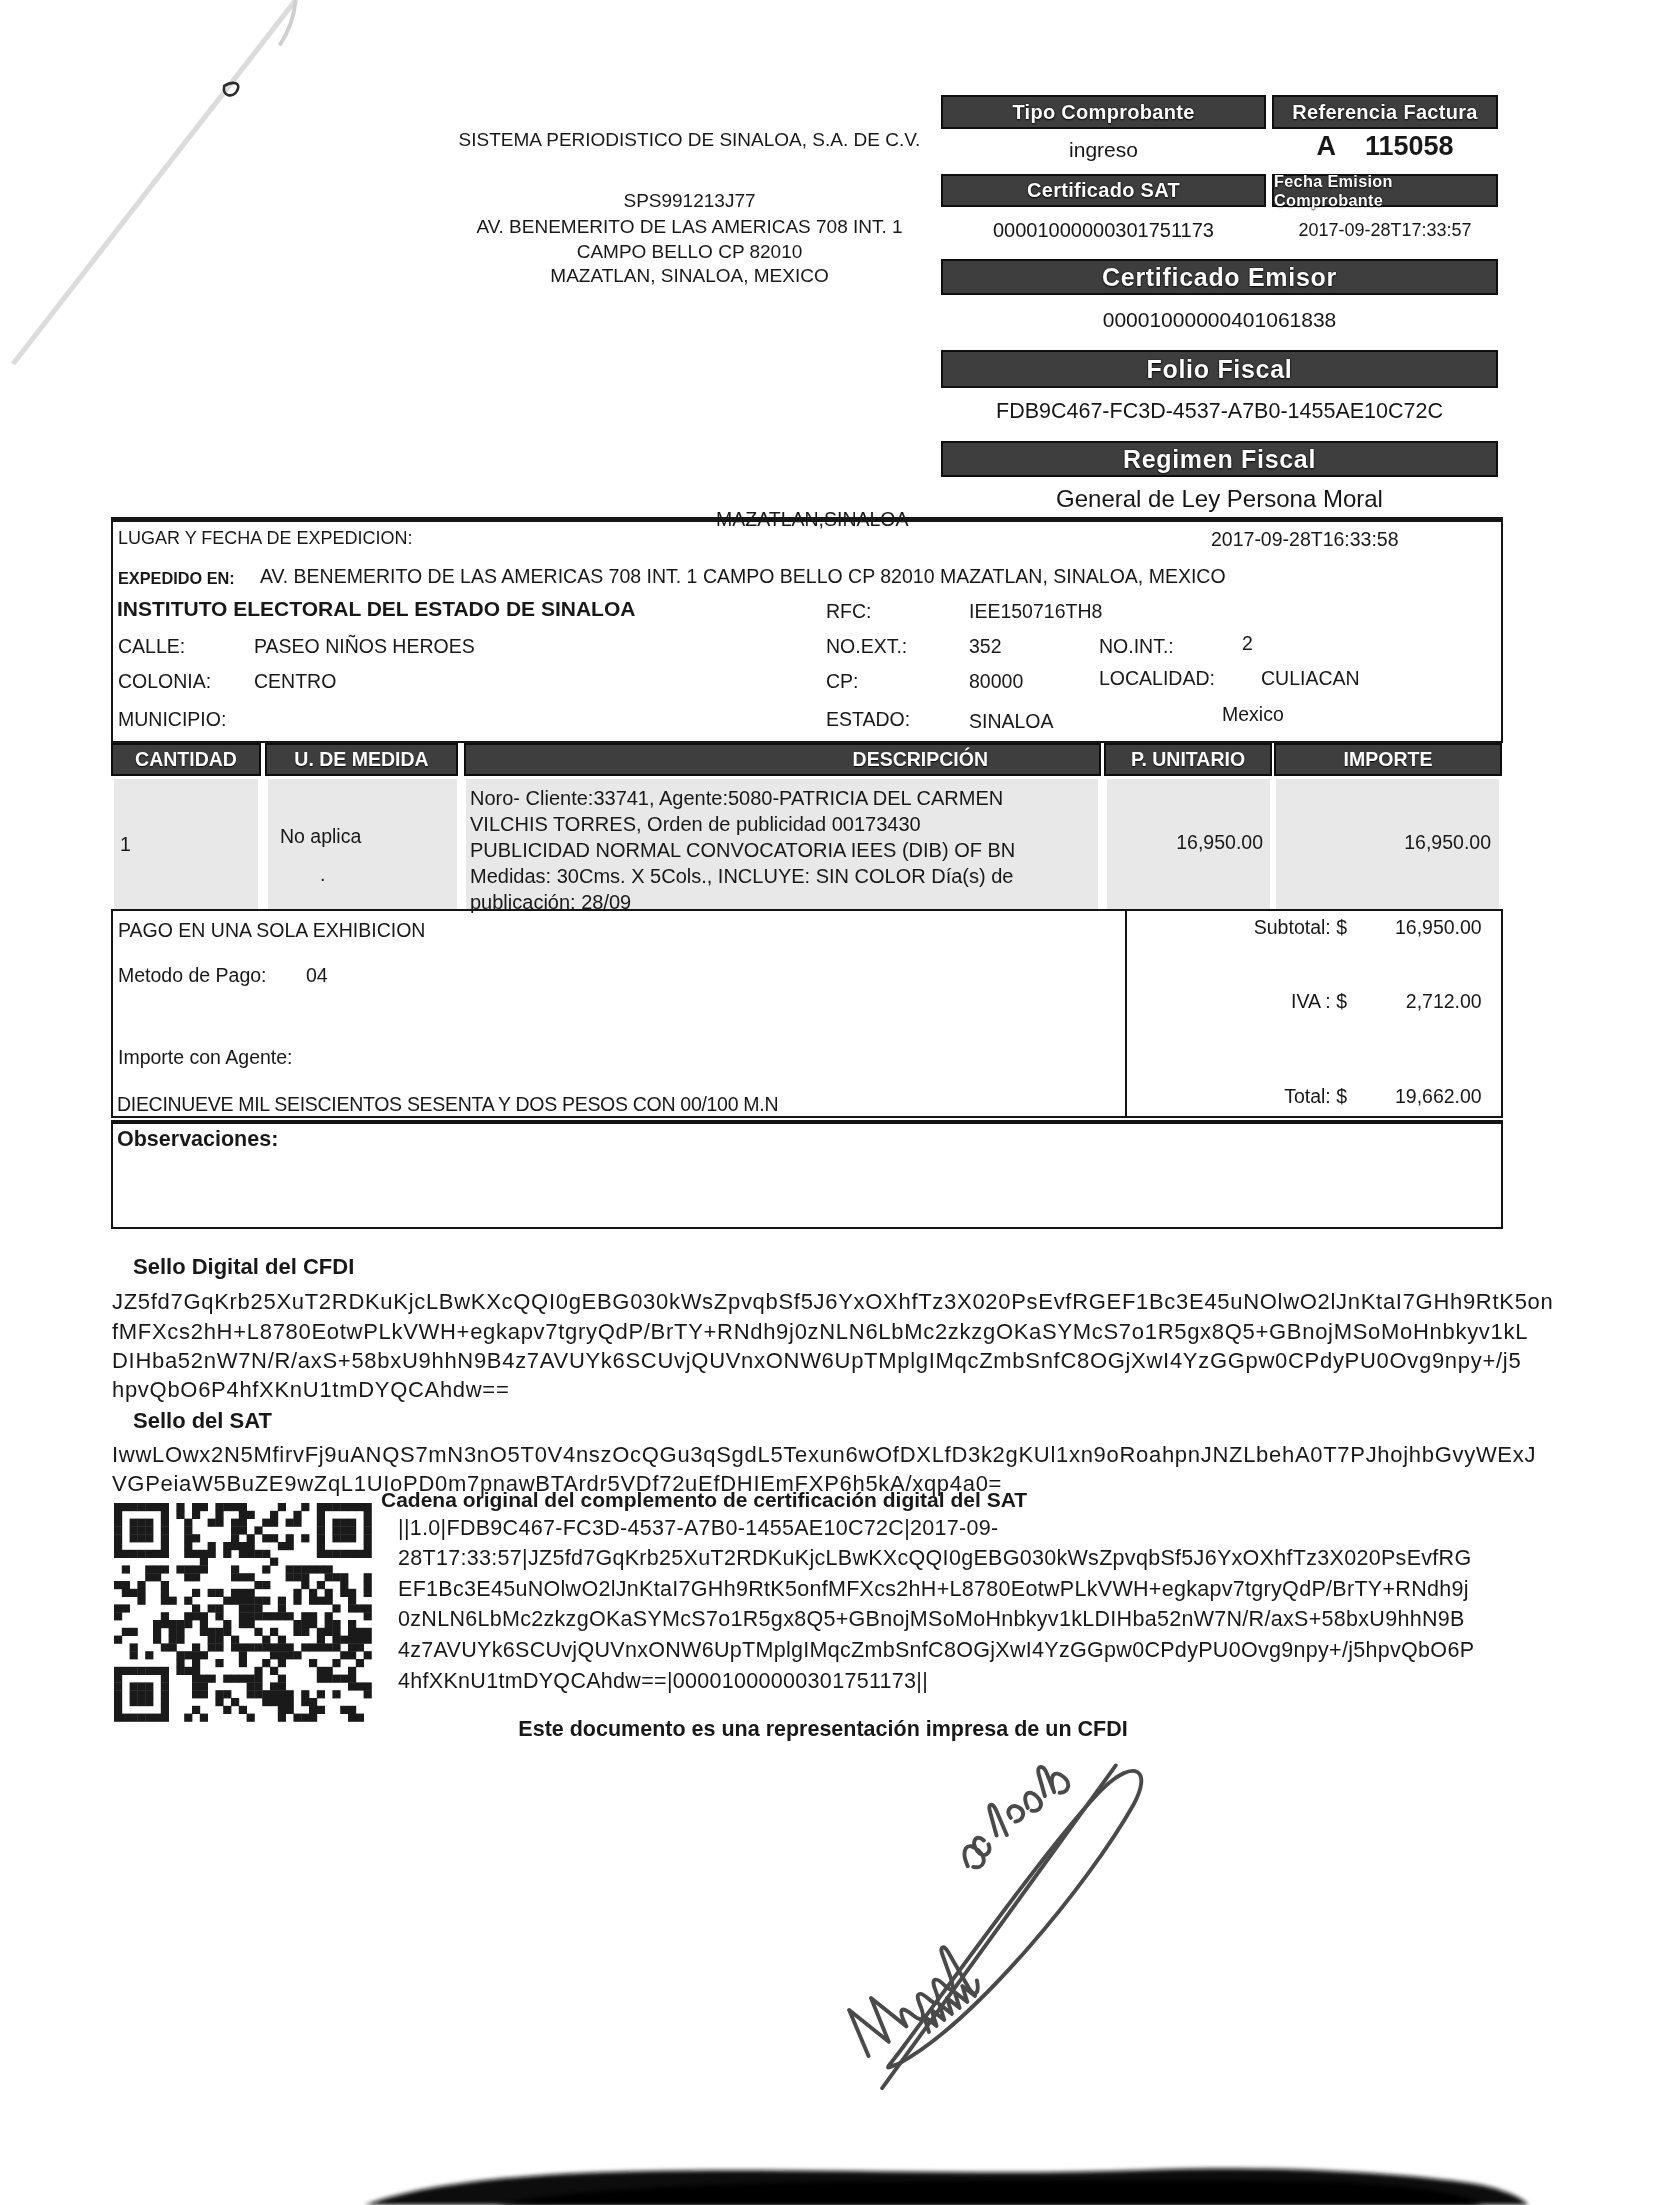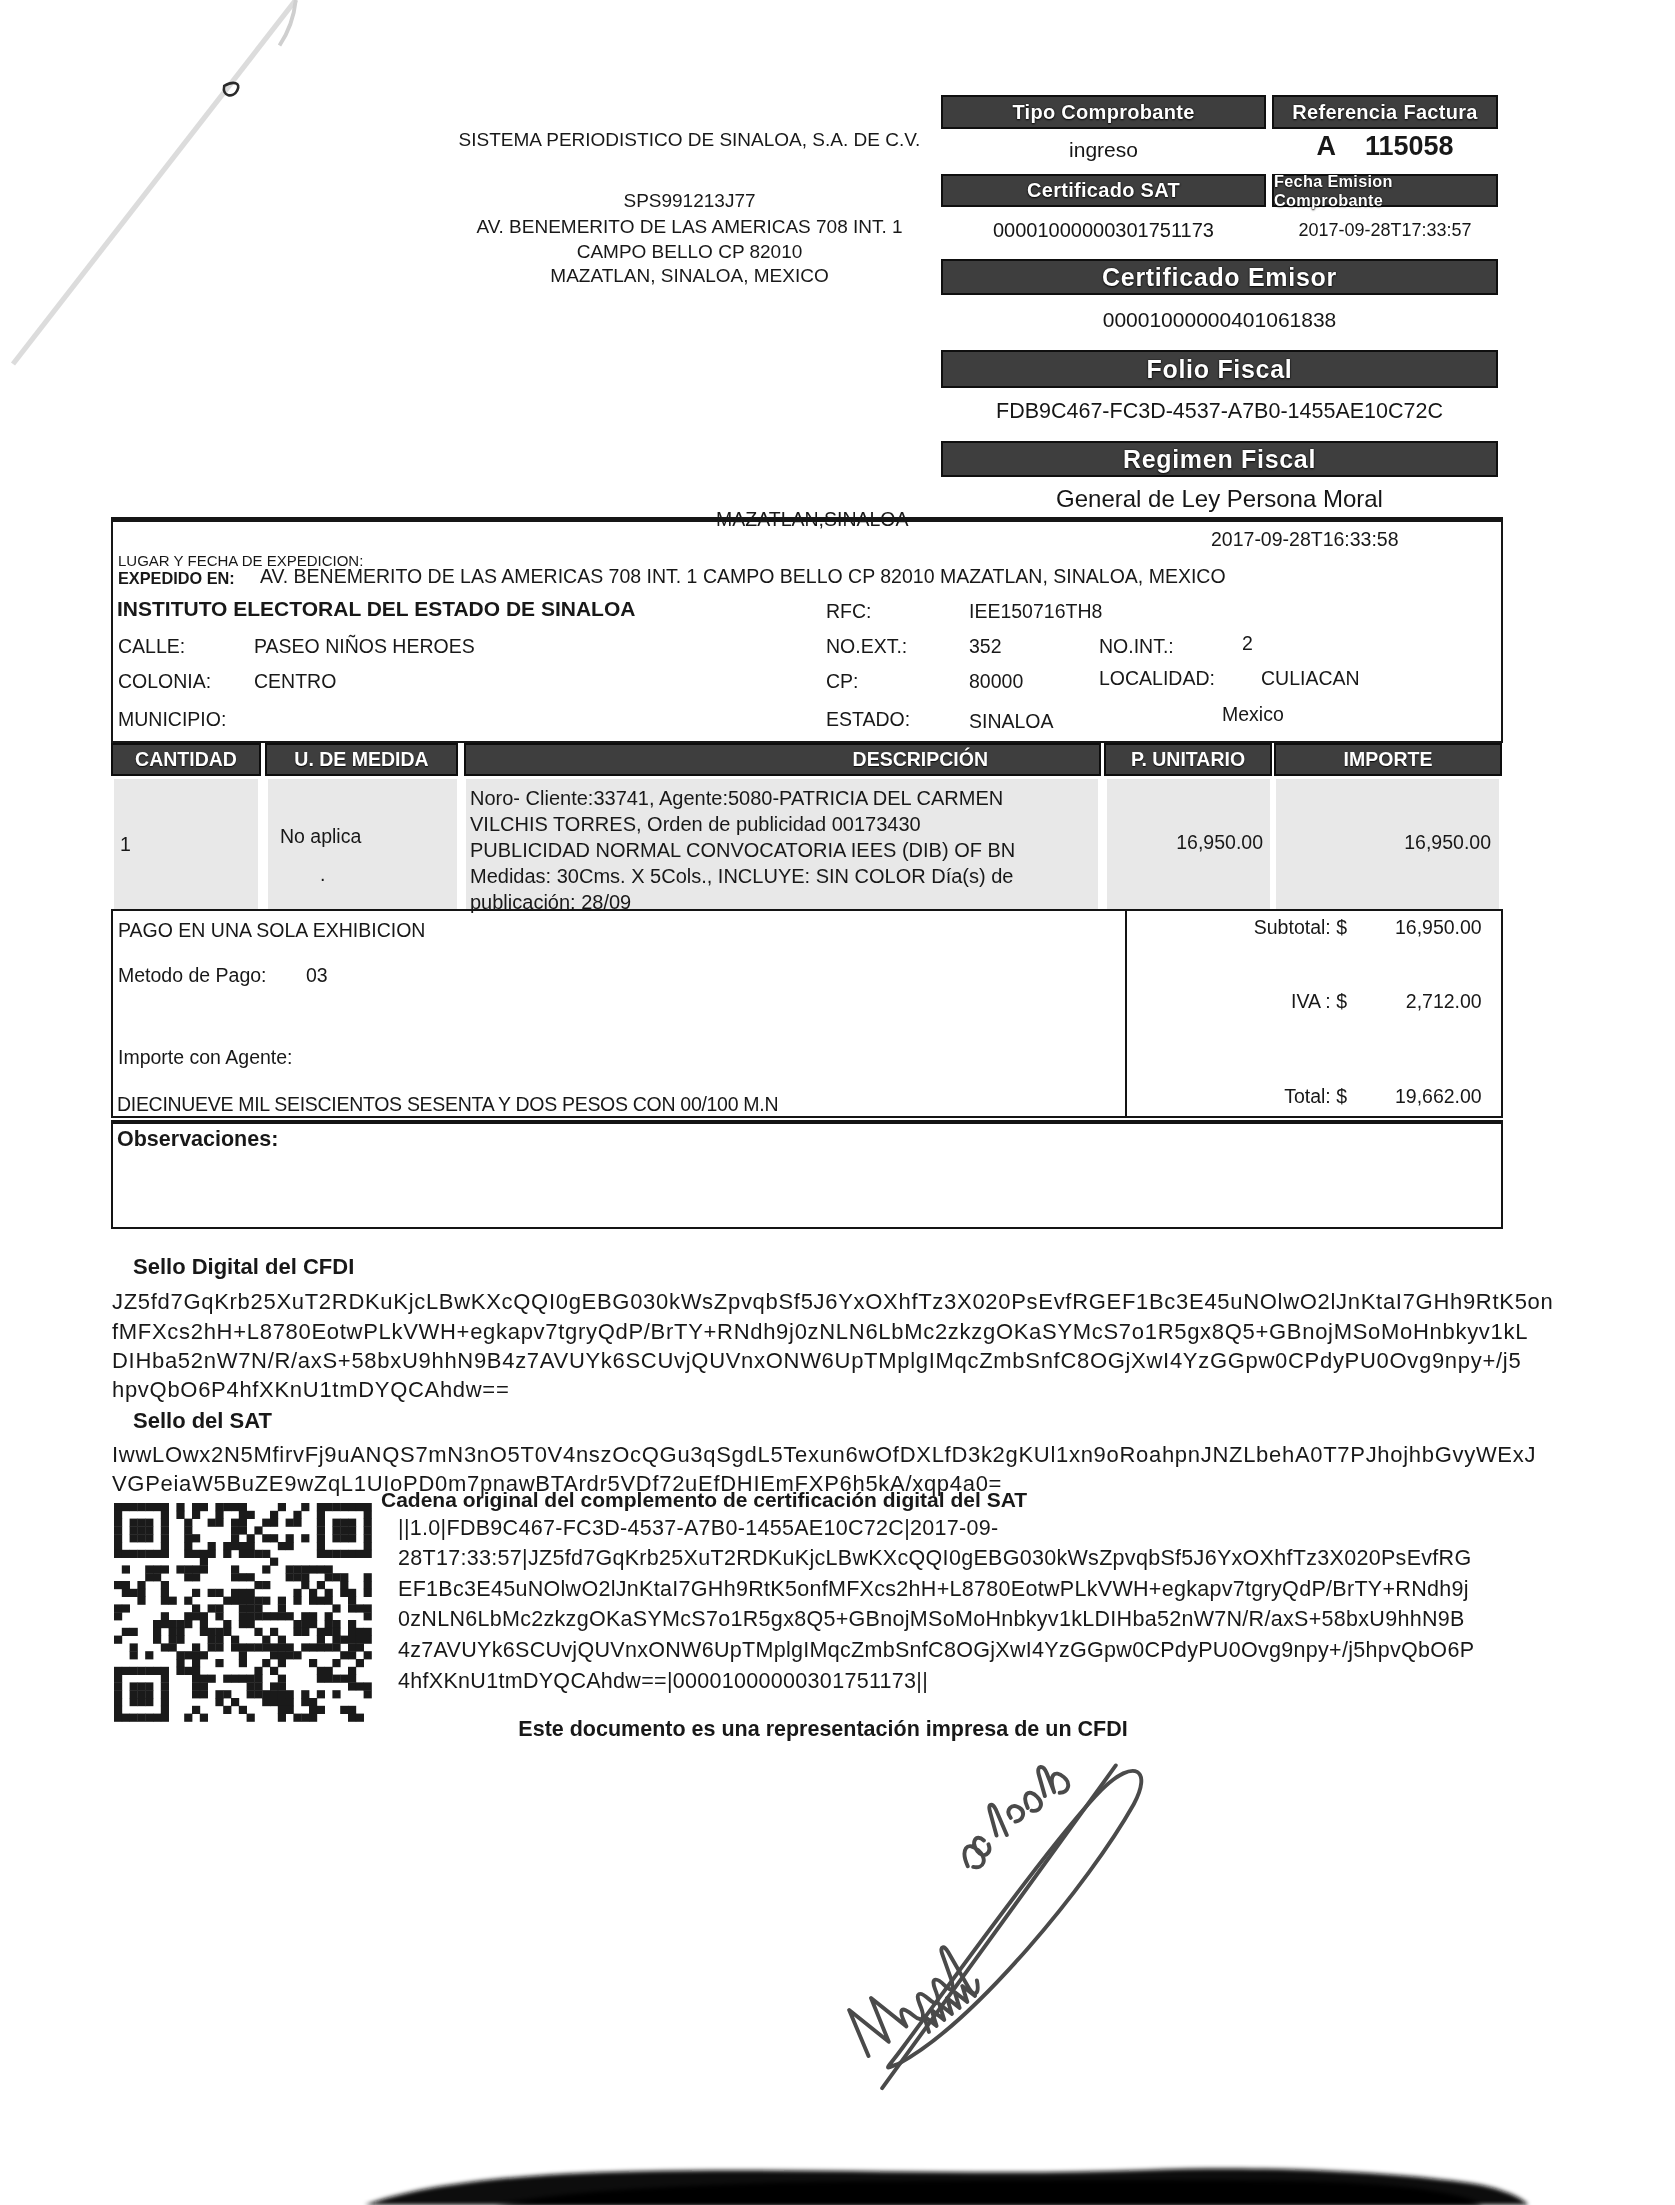--- a/index.html
+++ b/index.html
@@ -16,21 +16,21 @@
     text-shadow:0 1.3px 2px rgba(0,0,0,.85),0 0 1.3px #000;letter-spacing:0.3px;
   }
   .bar-sm{font-size:20px;}
   .bar-xs{font-size:16.3px;}
   .bar-lg{font-size:25px;letter-spacing:0.7px;}
   .center{text-align:center;}
   .b{font-weight:bold;}
   .val{color:#161616;}
   
   .recv-box{border:2.6px solid #161616;border-top:5.2px solid #161616;box-sizing:border-box;}
-  .lbl{font-size:15px;margin-top:24px;}
+  .lbl{font-size:18px;}
   .lbl-sm{font-size:16.3px;}
   .txt{font-size:19.5px;}
   
   .th{background:#3e3e3e;border:2px solid #0d0d0d;color:#fff;font-weight:bold;font-size:19.5px;
       display:flex;align-items:center;justify-content:center;box-sizing:border-box;
       text-shadow:0 1.3px 1.3px rgba(0,0,0,.9);}
   .cell{background:#e8e8e8;}
   .desc-line{font-size:20px;line-height:26px;}
   
   .foot-box{border:2px solid #141414;box-sizing:border-box;}
@@ -135,21 +135,21 @@
 <div class="abs nowrap desc-line" style="left:470px;top:889px;">publicación: 28/09</div>
 
 <div class="abs nowrap txt" style="left:1107px;top:831px;width:156px;text-align:right;">16,950.00</div>
 <div class="abs nowrap txt" style="left:1276px;top:831px;width:215px;text-align:right;">16,950.00</div>
 
 <div class="abs foot-box" style="left:111px;top:909px;width:1392px;height:209px;"></div>
 <div class="abs" style="left:1125px;top:909px;width:2px;height:209px;background:#141414;"></div>
 
 <div class="abs nowrap txt" style="left:118px;top:919px;">PAGO EN UNA SOLA EXHIBICION</div>
 <div class="abs nowrap txt" style="left:118px;top:964px;">Metodo de Pago:</div>
-<div class="abs nowrap txt" style="left:306px;top:964px;">03</div>
+<div class="abs nowrap txt" style="left:306px;top:964px;">04</div>
 <div class="abs nowrap txt" style="left:118px;top:1046px;">Importe con Agente:</div>
 <div class="abs nowrap" style="left:117px;top:1093px;font-size:19.5px;letter-spacing:-0.3px;">DIECINUEVE MIL SEISCIENTOS SESENTA Y DOS PESOS CON 00/100 M.N</div>
 
 <div class="abs tot-row" style="left:1132px;top:916px;width:364px;">
   <span class="tot-lbl">Subtotal: $</span>
   <span class="tot-val">16,950.00</span>
 </div>
 <div class="abs tot-row" style="left:1132px;top:990px;width:364px;">
   <span class="tot-lbl">IVA : $</span>
   <span class="tot-val">2,712.00</span>

